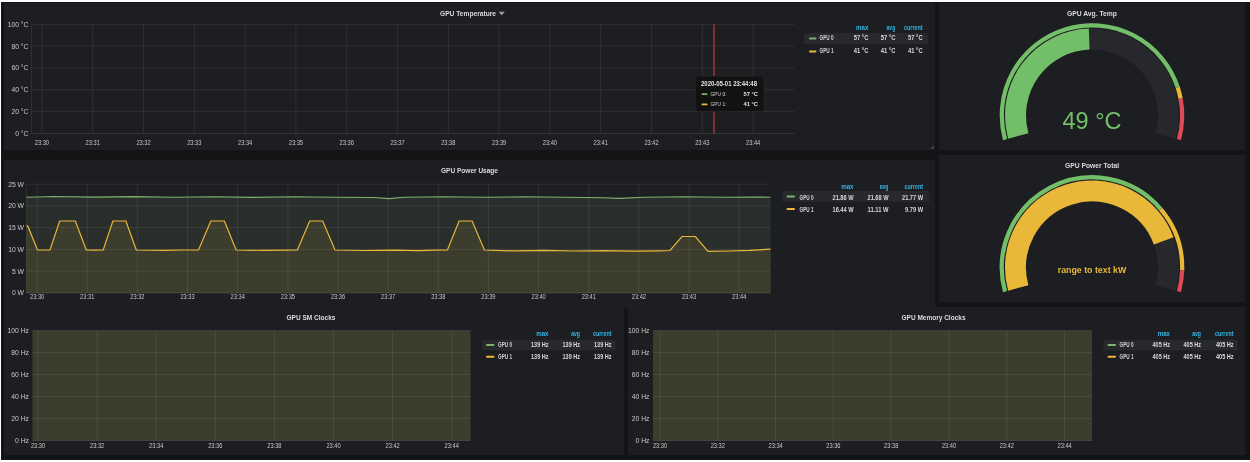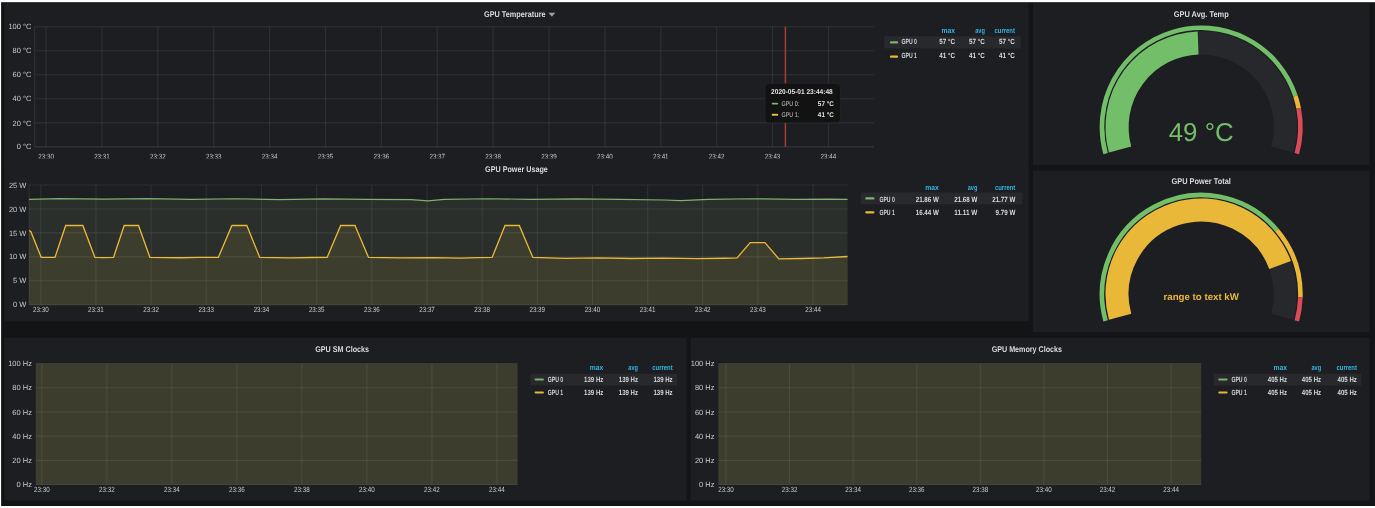--- a/index.html
+++ b/index.html
@@ -85,21 +85,21 @@
     <svg width="306" height="147">
       <path d="M 79.28 132.94 A 76.5 76.5 0 1 1 226.72 132.94" fill="none" stroke="#26282c" stroke-width="21"></path>
       <path d="M 79.28 132.94 A 76.5 76.5 0 0 1 150.18 36.05" fill="none" stroke="#73bf69" stroke-width="21"></path>
       <path d="M 66.08 136.60 A 90.2 90.2 0 0 1 238.66 84.24" fill="none" stroke="#73bf69" stroke-width="4.2"></path>
       <path d="M 238.66 84.24 A 90.2 90.2 0 0 1 241.58 95.48" fill="none" stroke="#eab839" stroke-width="4.2"></path>
       <path d="M 241.58 95.48 A 90.2 90.2 0 0 1 239.92 136.60" fill="none" stroke="#dd4b59" stroke-width="4.2"></path>
       <text x="153.0" y="125.5" font-size="23.5" fill="#73bf69" text-anchor="middle" font-weight="normal" font-family="Liberation Sans, sans-serif">49 °C</text>
       <text x="153.0" y="12.6" font-size="7.6" fill="#dadbdc" text-anchor="middle" font-weight="bold" font-family="Liberation Sans, sans-serif" textLength="50" lengthAdjust="spacingAndGlyphs">GPU Avg. Temp</text>
     </svg>
   </div>
-<div class="panel" style="left:3.5px; top:144px; width:931px; height:148px;">
+<div class="panel" style="left:3.5px; top:160px; width:931px; height:148px;">
     <svg width="931" height="148">
       <path d="M 22.5 37.3 L 50.0 36.5 L 90.0 37.1 L 130.0 36.6 L 170.0 37.3 L 210.0 36.7 L 250.0 37.4 L 290.0 36.8 L 330.0 37.2 L 370.0 37.5 L 385.0 38.6 L 400.0 37.3 L 440.0 36.7 L 480.0 37.2 L 520.0 36.8 L 560.0 37.3 L 600.0 37.8 L 615.0 38.4 L 640.0 37.2 L 680.0 36.7 L 720.0 37.3 L 750.0 37.0 L 766.5 37.2 L 766.5 133.0 L 22.5 133.0 Z" fill="#2a2f2b"></path>
       <path d="M 22.5 65.5 L 24.0 66.5 L 33.5 90.0 L 46.0 90.0 L 46.0 90.0 L 55.7 61.0 L 71.3 61.0 L 82.3 90.0 L 90.0 90.2 L 99.2 90.0 L 108.9 61.0 L 121.9 61.0 L 132.3 90.0 L 160.0 90.3 L 178.0 90.0 L 194.5 90.0 L 206.8 61.0 L 220.4 61.0 L 232.1 90.0 L 260.0 90.4 L 280.0 90.1 L 293.4 90.0 L 305.7 61.0 L 318.7 61.0 L 331.0 90.0 L 360.0 90.5 L 390.0 90.2 L 415.0 90.6 L 430.0 90.2 L 443.4 90.0 L 455.1 61.0 L 468.1 61.0 L 480.4 90.0 L 510.0 90.9 L 540.0 90.4 L 570.0 91.0 L 600.0 90.6 L 630.0 91.1 L 655.0 90.8 L 666.0 90.5 L 678.0 76.5 L 691.4 76.5 L 704.0 91.3 L 725.0 91.0 L 745.0 90.4 L 766.5 89.2 L 766.5 133.0 L 22.5 133.0 Z" fill="#3d3d2d"></path>
       <line x1="33.1" y1="24.2" x2="33.1" y2="133.0" stroke="rgba(255,255,255,0.08)" stroke-width="1"></line>
       <line x1="83.2" y1="24.2" x2="83.2" y2="133.0" stroke="rgba(255,255,255,0.08)" stroke-width="1"></line>
       <line x1="133.4" y1="24.2" x2="133.4" y2="133.0" stroke="rgba(255,255,255,0.08)" stroke-width="1"></line>
       <line x1="183.5" y1="24.2" x2="183.5" y2="133.0" stroke="rgba(255,255,255,0.08)" stroke-width="1"></line>
       <line x1="233.7" y1="24.2" x2="233.7" y2="133.0" stroke="rgba(255,255,255,0.08)" stroke-width="1"></line>
       <line x1="283.9" y1="24.2" x2="283.9" y2="133.0" stroke="rgba(255,255,255,0.08)" stroke-width="1"></line>
       <line x1="334.0" y1="24.2" x2="334.0" y2="133.0" stroke="rgba(255,255,255,0.08)" stroke-width="1"></line>

